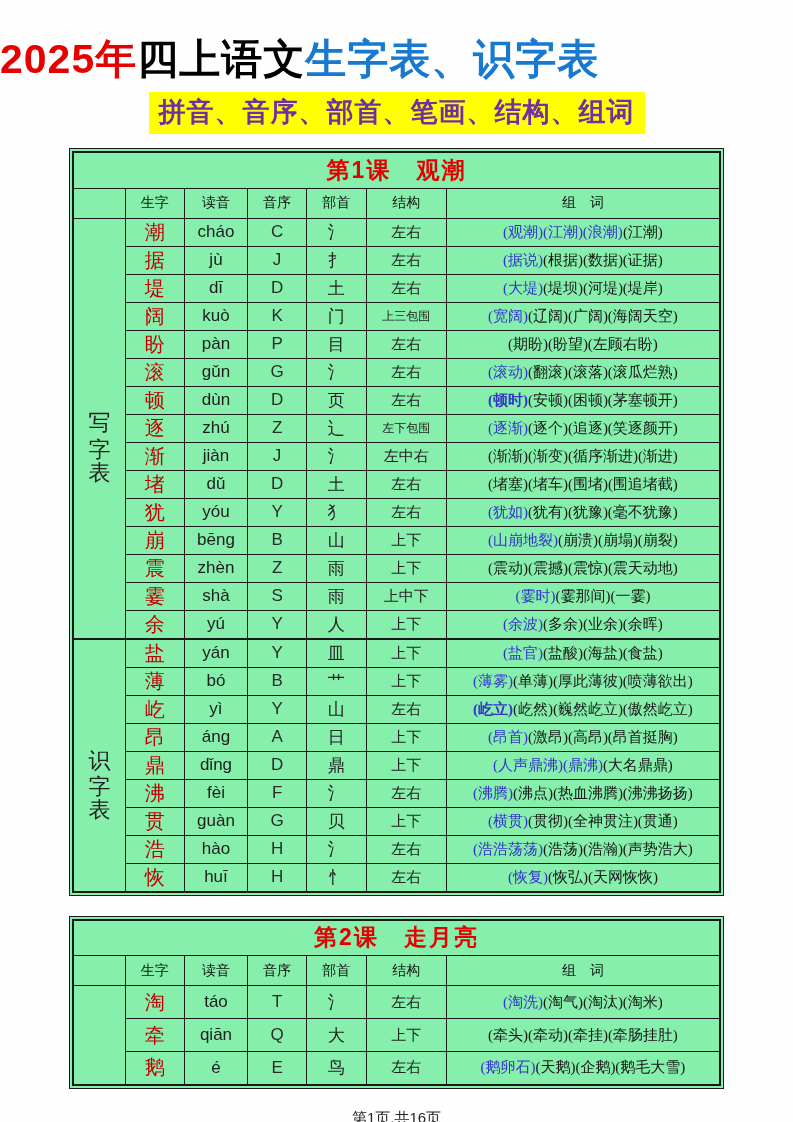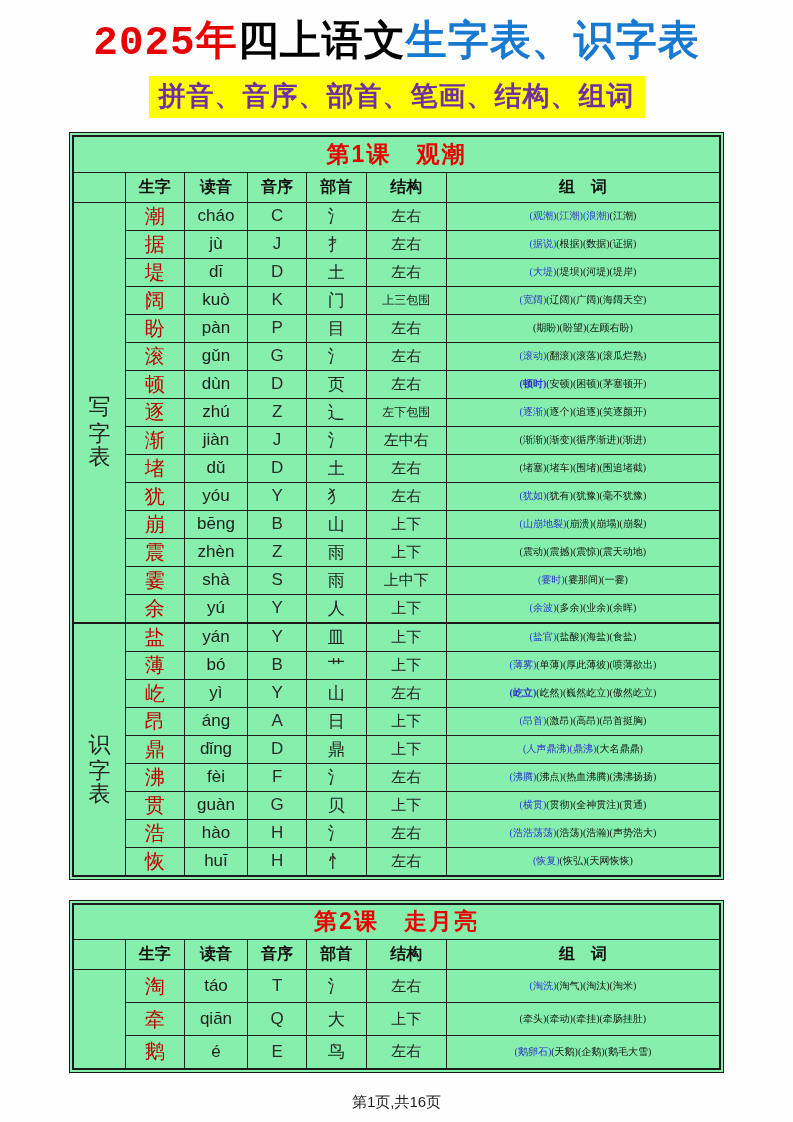--- a/index.html
+++ b/index.html
@@ -7,28 +7,27 @@
   .page {
     position:relative;
     width:793px; height:1122px;
     margin:0 auto;
     background:#fefefe;
     font-family:"Liberation Sans", sans-serif;
     overflow:hidden;
   }
   
   .main-title {
-    padding-top:20px;
-    text-align:center;
+    padding-top:36px;
+    text-align:left;
     font-size:41px;
     font-weight:bold;
     letter-spacing:1px;
     line-height:1.15;
     white-space:nowrap;
-    font-family:Liberation Mono, monospace;
   }
   .subtitle-row { text-align:center; margin-top:9px; }
   .subtitle {
     display:inline-block;
     font-size:27px;
     font-weight:bold;
     padding:2px 10px 4px 10px;
     letter-spacing:1px;
   }
   
@@ -47,22 +46,22 @@
   }
   table.char-table td { border:1px solid #1a1a1a; text-align:center; vertical-align:middle; overflow:hidden; }
   td.lesson-title {
     font-size:23px;
     font-weight:bold;
     height:36px;
     letter-spacing:2px;
   }
   td.col-header {
     font-family:"Liberation Serif", serif;
-    font-size:16px;
-    font-weight:bold;
+    font-size:14px;
+    font-weight:normal;
     height:30px;
     color:#111;
   }
   .table-0 tr.data-row td { height:27px; }
   .table-1 tr.data-row td { height:33px; }
   td.section-label {
     font-family:"Liberation Serif", serif;
     font-size:22px;
     color:#222;
     writing-mode:vertical-rl;
@@ -70,21 +69,21 @@
     letter-spacing:1.1em;
     padding-top:6px;
   }
   tr.section-start td { border-top:2px solid #1a1a1a; }
   td.cell-char  { font-family:"Liberation Serif", serif; font-size:20px; font-weight:500; }
   td.cell-pinyin { font-size:17px; color:#1d1d1d; }
   td.cell-initial { font-size:17px; color:#2b2b2b; }
   td.cell-radical { font-family:"Liberation Serif", serif; font-size:17px; color:#222; }
   td.cell-structure { font-family:"Liberation Serif", serif; font-size:15px; color:#222; }
   td.cell-structure.small { font-size:12px; }
-  td.cell-words { font-family:"Liberation Serif", serif; font-size:10px; color:#161616; white-space:nowrap;margin-left:28px; }
+  td.cell-words { font-family:"Liberation Serif", serif; font-size:15px; color:#161616; white-space:nowrap;margin-left:28px; }
   
   .footer {
     text-align:center;
     font-size:15px;
     color:#222;
     margin-top:12px;
   }
 </style>
 </head>
 <body>

